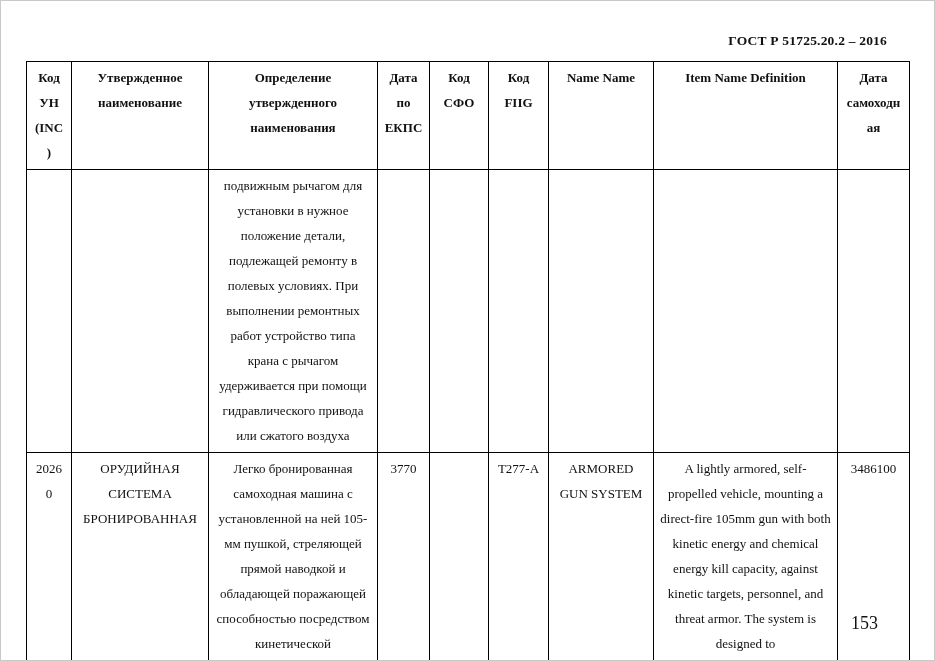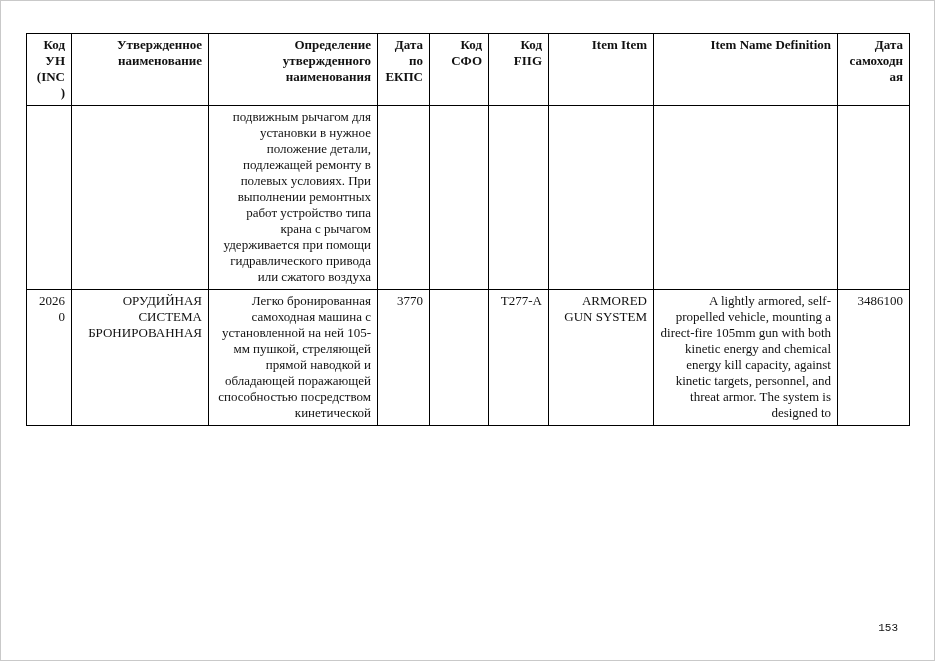--- a/index.html
+++ b/index.html
@@ -30,43 +30,43 @@
   }
   table.gost-table {
     border-collapse: collapse;
     table-layout: fixed;
     width: 883px;
   }
   table.gost-table th,
   table.gost-table td {
     border: 1.6px solid #000000;
     vertical-align: top;
-    text-align: right;
+    text-align: center;
     padding: 3px 6px 4px 6px;
     font-size: 13px;
-    line-height: 16px;
+    line-height: 25px;
     overflow-wrap: break-word;
     word-wrap: break-word;
   }
   table.gost-table th {
     font-weight: bold;
   }
   .page-number {
     position: absolute;
-    right: 36px;
+    right: 56px;
     bottom: 26px;
-    font-size: 11px;
-    font-family: Liberation Mono, monospace;
+    font-size: 18px;
   }
 </style>
 </head>
 <body>
 
 <div class="page">
 
+  <div class="doc-header">ГОСТ Р 51725.20.2 – 2016</div>
 
   <table class="gost-table">
     <colgroup>
       <col style="width:45px">
       <col style="width:137px">
       <col style="width:169px">
       <col style="width:52px">
       <col style="width:59px">
       <col style="width:60px">
       <col style="width:105px">
@@ -74,21 +74,21 @@
       <col style="width:72px">
     </colgroup>
     <thead>
       <tr>
         <th>Код УН (INC)</th>
         <th>Утвержденное наименование</th>
         <th>Определение утвержденного наименования</th>
         <th>Дата по ЕКПС</th>
         <th>Код СФО</th>
         <th>Код FIIG</th>
-        <th>Item Item</th>
+        <th>Name Name</th>
         <th>Item Name Definition</th>
         <th>Дата самоходная</th>
       </tr>
     </thead>
     <tbody>
       <tr>
         <td></td>
         <td></td>
         <td>подвижным рычагом для установки в нужное положение детали, подлежащей ремонту в полевых условиях. При выполнении ремонтных работ устройство типа крана с рычагом удерживается при помощи гидравлического привода или сжатого воздуха</td>
         <td></td>

